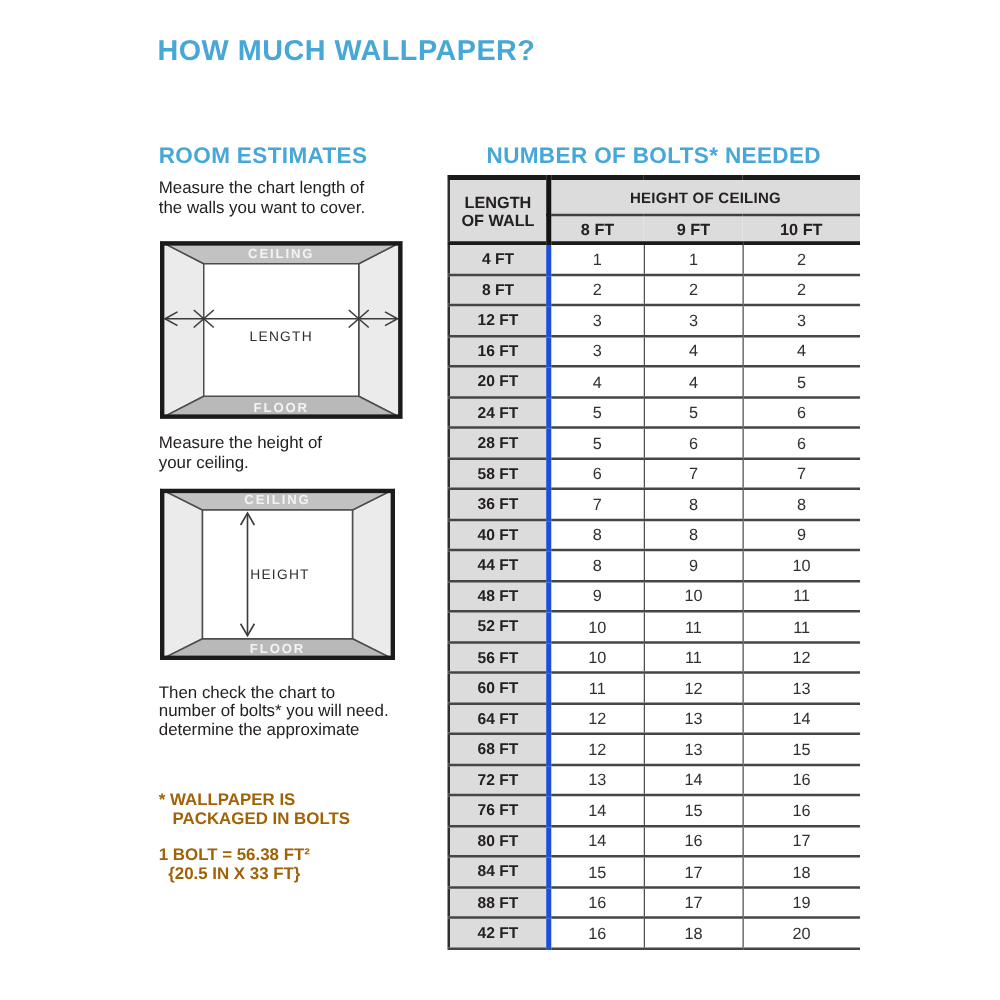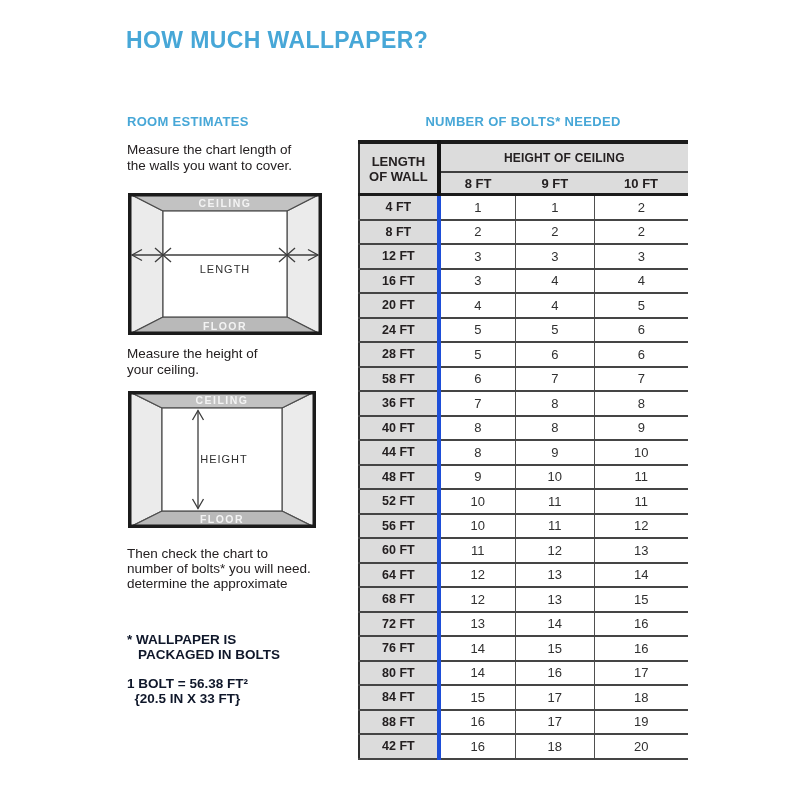--- a/index.html
+++ b/index.html
@@ -10,24 +10,24 @@
   html,body{margin:0;padding:0;background:#fff;}
   .page{
     position:relative;width:800px;height:800px;background:#ffffff;
     font-family:"Liberation Sans", sans-serif;color:var(--text);overflow:hidden;
   }
   .abs{position:absolute;}
   .page-title{
     left:126px;top:27px;font-size:23px;font-weight:bold;letter-spacing:.4px;color:var(--accent);
   }
   .section-heading{
-    font-size:13px;font-weight:bold;letter-spacing:.3px;color:var(--accent);
+    font-size:18px;font-weight:bold;letter-spacing:.3px;color:var(--accent);
   }
   .body-copy{font-size:13.5px;line-height:16px;color:var(--text);}
-  .note{font-size:13.5px;line-height:14.5px;font-weight:bold;color:#0f172a;}
+  .note{font-size:13.5px;line-height:14.5px;font-weight:bold;color:#a16207;}
   .note .indent{padding-left:11px;}
 
   
   .table-caption{left:358px;top:114px;width:330px;text-align:center;}
   table.bolts{
     border-collapse:collapse;table-layout:fixed;width:330px;
     border-top:4px solid #1b1b1b;border-left:2px solid #2e2e2e;border-bottom:2px solid #3f3f3f;
   }
   table.bolts th,table.bolts td{padding:0;text-align:center;vertical-align:middle;}
   th.corner{

